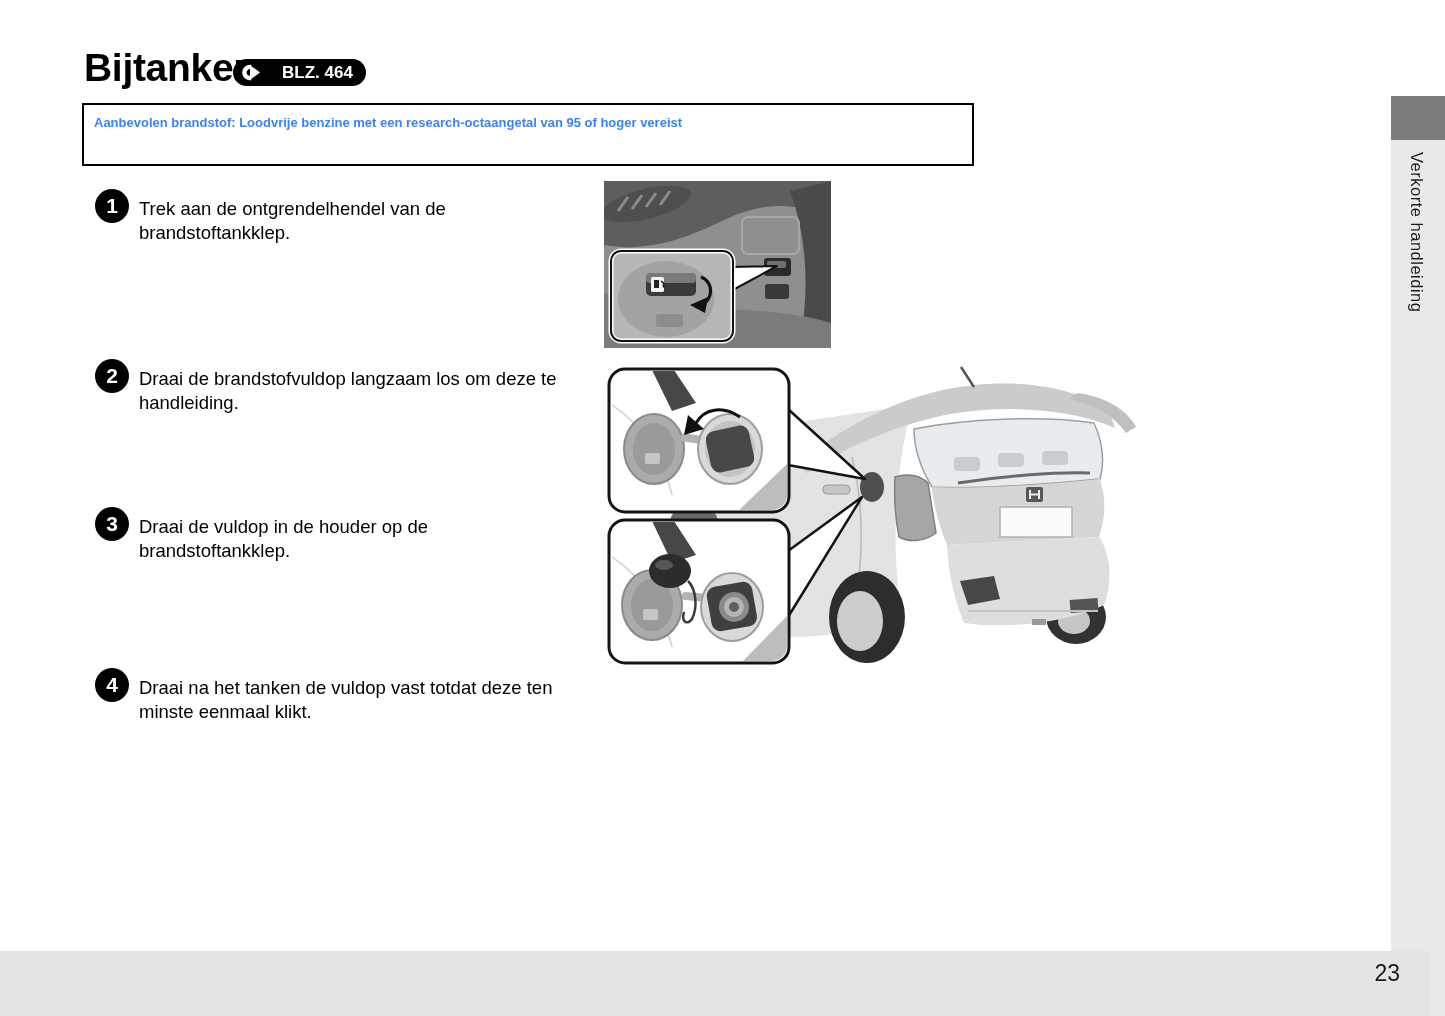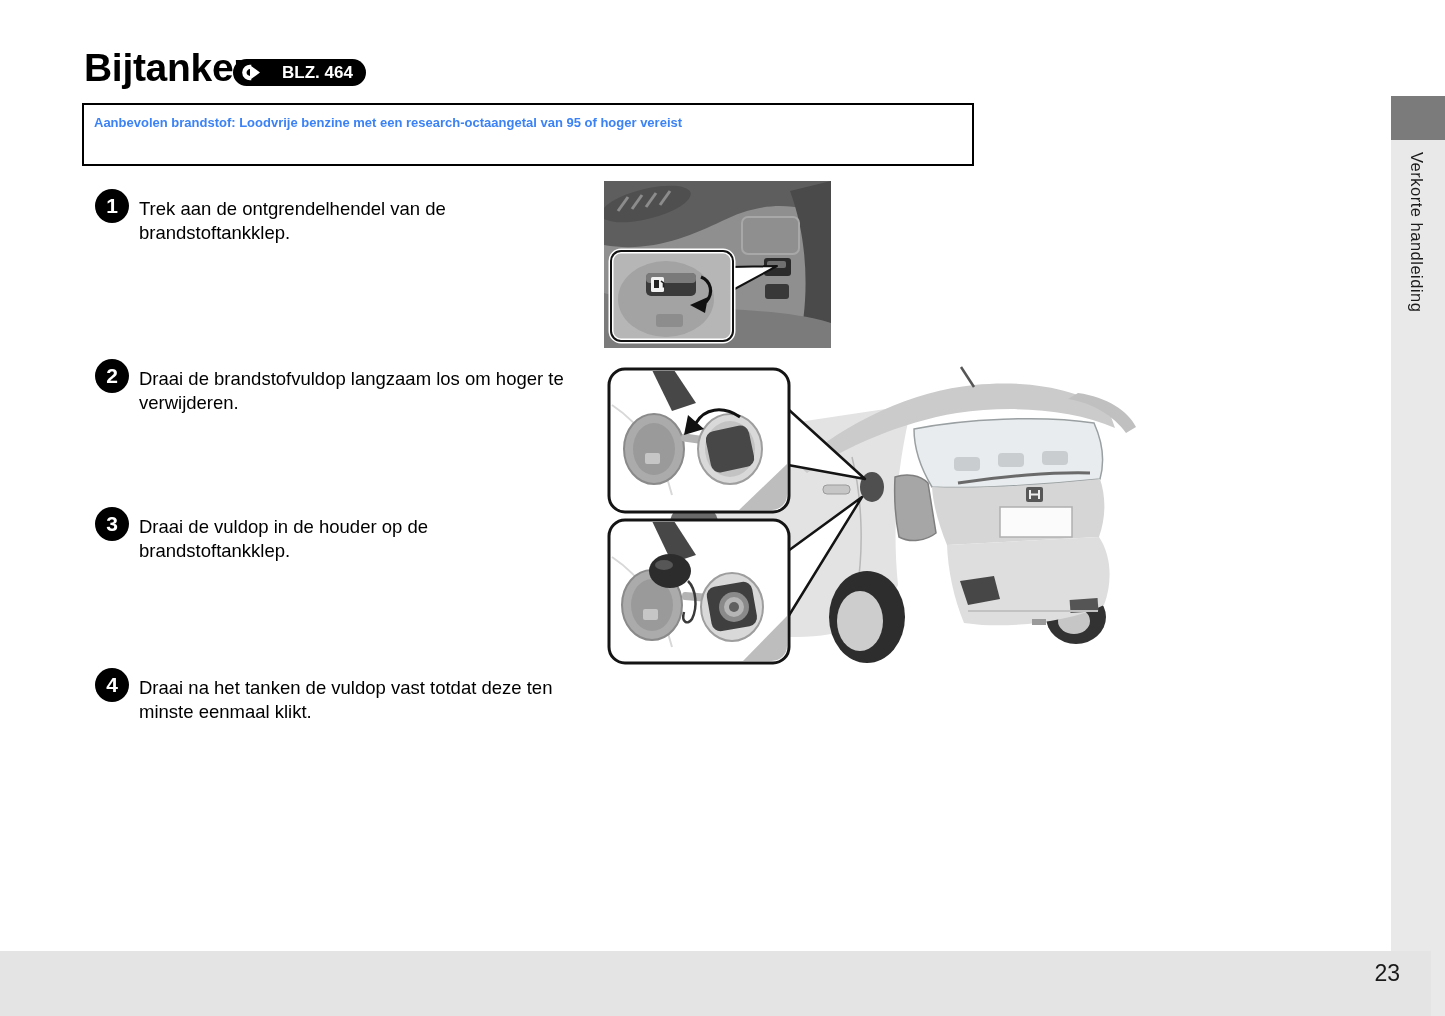--- a/index.html
+++ b/index.html
@@ -97,21 +97,21 @@
 </div>
 
 <div class="abs info-box">
   <div>Aanbevolen brandstof: Loodvrije benzine met een research-octaangetal van 95 of hoger vereist</div>
 </div>
 
 <div class="abs step-circle" id="step1-c">1</div>
 <div class="abs step-text" id="step1-t">Trek aan de ontgrendelhendel van de brandstoftankklep.</div>
 
 <div class="abs step-circle" id="step2-c">2</div>
-<div class="abs step-text" id="step2-t">Draai de brandstofvuldop langzaam los om hoger te verwijderen.</div>
+<div class="abs step-text" id="step2-t">Draai de brandstofvuldop langzaam los om deze te handleiding.</div>
 
 <div class="abs step-circle" id="step3-c">3</div>
 <div class="abs step-text" id="step3-t">Draai de vuldop in de houder op de brandstoftankklep.</div>
 
 <div class="abs step-circle" id="step4-c">4</div>
 <div class="abs step-text" id="step4-t">Draai na het tanken de vuldop vast totdat deze ten minste eenmaal klikt.</div>
 
 <svg class="abs fig1" viewBox="0 0 227 167">
   <rect width="227" height="167" fill="#8f8f8f"></rect>
 

